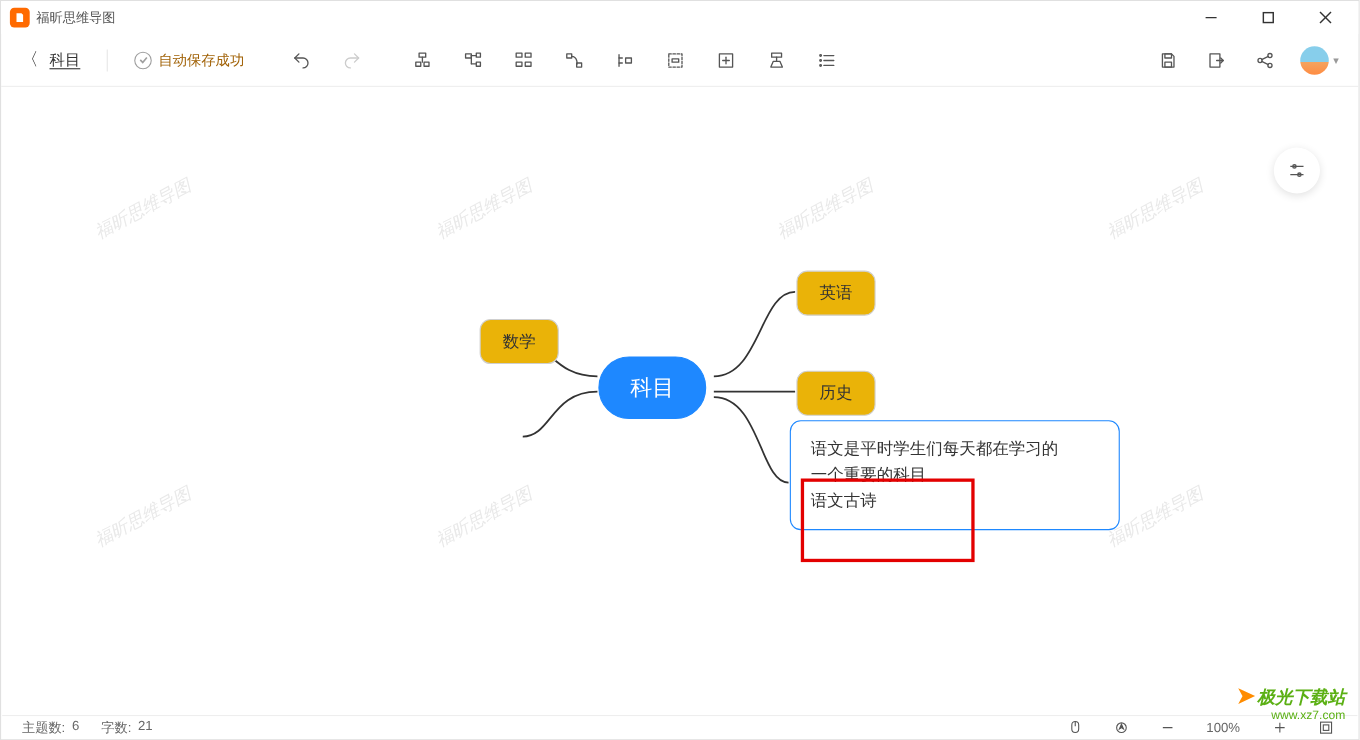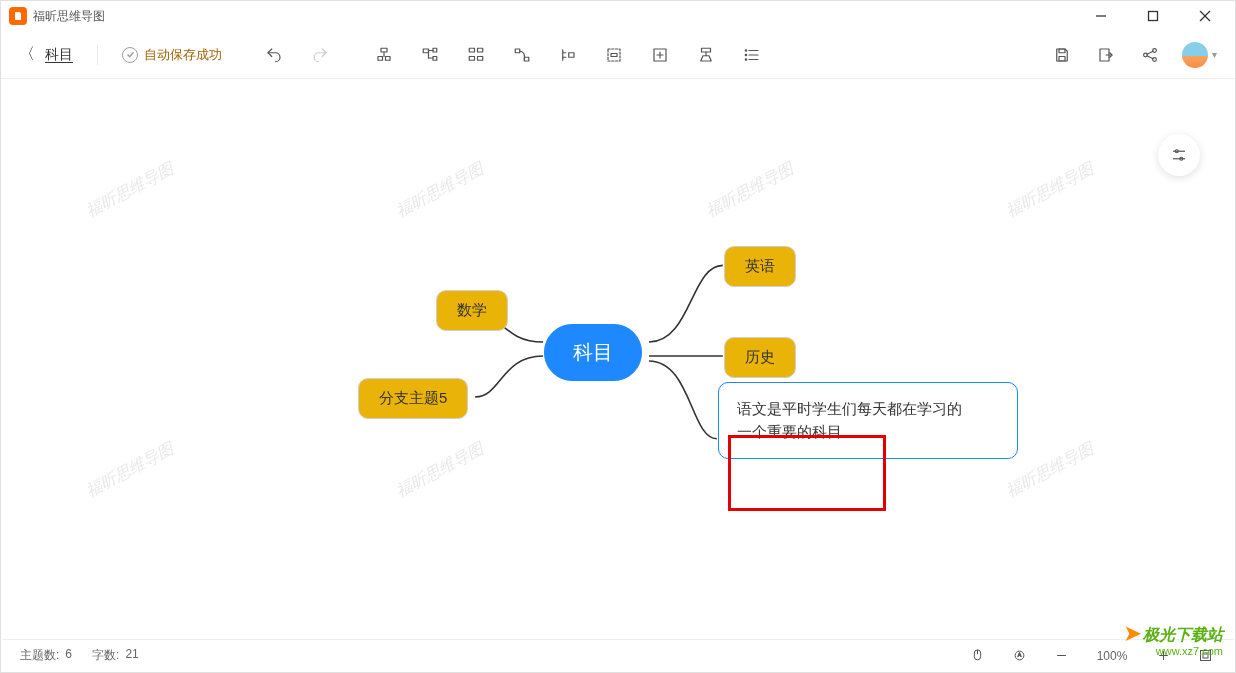--- a/index.html
+++ b/index.html
@@ -43,21 +43,21 @@
 
 .node { position: absolute; padding: 10px 20px; border: 1.5px solid #cfcfcf; border-radius: 10px; background: #eab308; font-size: 15px; color: #333; white-space: nowrap; }
 .node.central { background: #1e88ff; border-color: #1e88ff; color: #fff; font-size: 20px; padding: 14px 28px; border-radius: 28px; }
 .note-node { position:absolute; border: 1.5px solid #1e88ff; border-radius: 10px; background:#fff; padding: 14px 18px; font-size: 15px; line-height: 1.55; width: 300px; }
 .highlight-box { position:absolute; border: 3px solid #e30000; pointer-events:none; }
 
 svg.connectors { position: absolute; left: 0; top: 0; width: 100%; height: 100%; pointer-events: none; }
 svg.connectors path { stroke: #333; stroke-width: 1.6; fill: none; }
 
 
-.statusbar { position:absolute; left:1px; right:1px; bottom:1px; height:32px; display:flex; align-items:center; padding:0 18px; font-size:12px; color:#666; border-top:1px solid #eee;}
+.statusbar { position:absolute; left:1px; right:1px; bottom:1px; height:21px; display:flex; align-items:center; padding:0 18px; font-size:12px; color:#666; border-top:1px solid #eee;}
 .statusbar .left { display:flex; gap:6px;}
 .statusbar .right { margin-left:auto; display:flex; align-items:center; gap:20px;}
 .statusbar .sb-btn { width:22px; height:22px; display:flex; align-items:center; justify-content:center; cursor:pointer;}
 .statusbar svg { width:15px; height:15px; stroke:#555; stroke-width:1.6; fill:none;}
 .zoom-val { min-width:40px; text-align:center;}
 
 .site-logo { position:absolute; right:12px; bottom:14px; font-size:11px; line-height:1.2; text-align:right;}
 .site-logo .cn { color:#5bb014; font-weight:bold; font-size:16px; font-style:italic;}
 .site-logo .url { color:#5bb014; font-size:11px;}
 .site-logo .arrow { color:#ff8c00; font-size:20px; font-weight:bold; margin-right:2px;}
@@ -247,25 +247,25 @@
 
     <path d="M542 277 C 500 277 500 318 474 318"></path>
   </svg>
 
   <div class="node central" style="left:542px; top:244px;">科目</div>
 
   <div class="node" style="left:722px; top:166px;">英语</div>
   <div class="node" style="left:722px; top:257px;">历史</div>
 
   <div class="node" style="left:394px; top:210px;margin-left:40px;">数学</div>
-  <div class="node" style="left:356px; top:298px;">分支主题5</div>
 
   <div class="note-node" style="left:716px; top:302px;">
     <div>语文是平时学生们每天都在学习的</div>
     <div>一个重要的科目</div>
+    <div>语文古诗</div>
   </div>
 
   <div class="highlight-box" style="left:726px; top:355px; width:158px; height:76px;"></div>
 
   <div class="float-settings">
     <svg viewBox="0 0 24 24">
         <line x1="4" y1="7" x2="20" y2="7"></line>
         <circle cx="9" cy="7" r="2"></circle>
         <line x1="4" y1="17" x2="20" y2="17"></line>
         <circle cx="15" cy="17" r="2"></circle>

